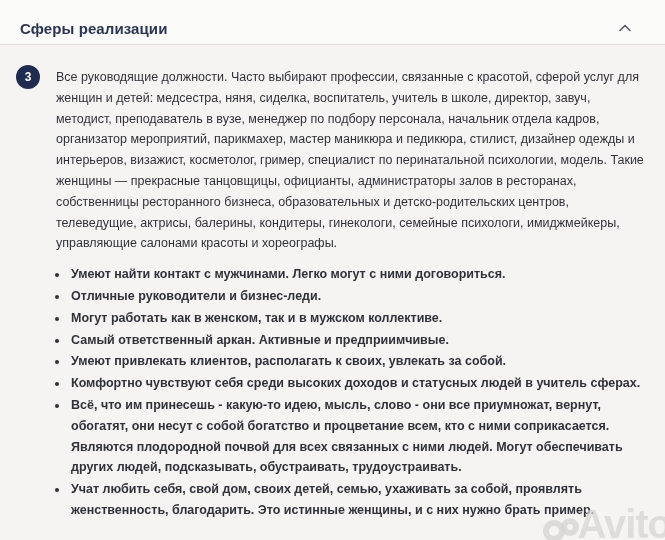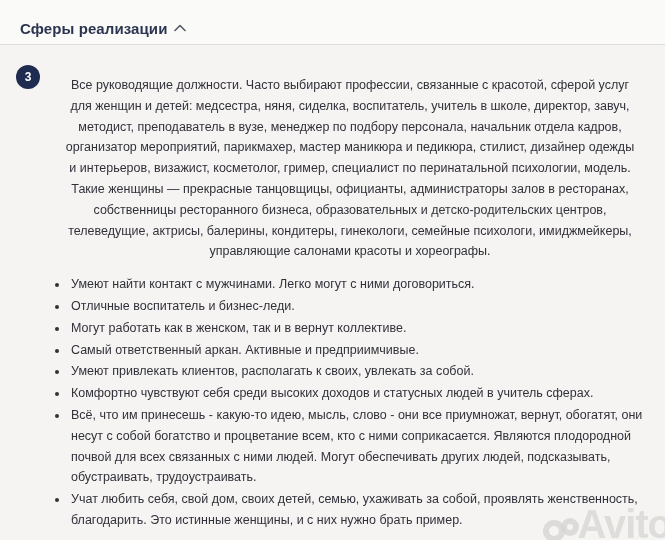--- a/index.html
+++ b/index.html
@@ -13,20 +13,21 @@
     position: relative;
     width: 665px;
     height: 540px;
     overflow: hidden;
     background: #f5f4f2;
   }
   
   .header {
     display: flex;
     align-items: center;
+    justify-content: space-between;
     height: 44px;
     padding: 12px 20px 0 20px;
     background: #fafaf9;
     box-sizing: border-box;
   }
   .header-title {
     font-size: 15px;
     font-weight: 700;
     color: #2c3550;
     letter-spacing: .1px;
@@ -69,36 +70,36 @@
     justify-content: center;
     margin-top: 2px;
   }
   .text-col {
     margin-left: 12px;
     width: 596px;
     font-size: 12.5px;
     line-height: 20.8px;
   }
   .intro {
-    margin: 12px;
+    margin: 4px;
     color: #31313a;
-    text-align: center;
   }
   .subheading {
     margin: 14px 0 0 0;
     font-style: italic;
     color: #31313a;
   }
   ul.bullets {
     margin: 10px 0 0 0;
     padding-left: 17px;
   }
   ul.bullets li {
     margin: 0 0 1px 0;
     padding-left: 2px;
+    font-weight: bold;
   }
   
   .watermark {
     position: absolute;
     right: -6px;
     bottom: -4px;
     display: flex;
     align-items: flex-end;
     pointer-events: none;
     opacity: .8;
@@ -145,22 +146,22 @@
 
   <div class="content">
     <div class="badge">3</div>
 
     <div class="text-col">
       <p class="intro">Все руководящие должности. Часто выбирают профессии, связанные с красотой, сферой услуг для женщин и детей: медсестра, няня, сиделка, воспитатель, учитель в школе, директор, завуч, методист, преподаватель в вузе, менеджер по подбору персонала, начальник отдела кадров, организатор мероприятий, парикмахер, мастер маникюра и педикюра, стилист, дизайнер одежды и интерьеров, визажист, косметолог, гример, специалист по перинатальной психологии, модель. Такие женщины — прекрасные танцовщицы, официанты, администраторы залов в ресторанах, собственницы ресторанного бизнеса, образовательных и детско-родительских центров, телеведущие, актрисы, балерины, кондитеры, гинекологи, семейные психологи, имиджмейкеры, управляющие салонами красоты и хореографы.</p>
 
 
       <ul class="bullets">
         <li>Умеют найти контакт с мужчинами. Легко могут с ними договориться.</li>
-        <li>Отличные воспитатель и бизнес-леди.</li>
-        <li>Могут работать как в женском, так и в вернут коллективе.</li>
+        <li>Отличные руководители и бизнес-леди.</li>
+        <li>Могут работать как в женском, так и в мужском коллективе.</li>
         <li>Самый ответственный аркан. Активные и предприимчивые.</li>
         <li>Умеют привлекать клиентов, располагать к своих, увлекать за собой.</li>
         <li>Комфортно чувствуют себя среди высоких доходов и статусных людей в учитель сферах.</li>
         <li>Всё, что им принесешь - какую-то идею, мысль, слово - они все приумножат, вернут, обогатят, они несут с собой богатство и процветание всем, кто с ними соприкасается. Являются плодородной почвой для всех связанных с ними людей. Могут обеспечивать других людей, подсказывать, обустраивать, трудоустраивать.</li>
         <li>Учат любить себя, свой дом, своих детей, семью, ухаживать за собой, проявлять женственность, благодарить. Это истинные женщины, и с них нужно брать пример.</li>
 
       </ul>
     </div>
   </div>
 

